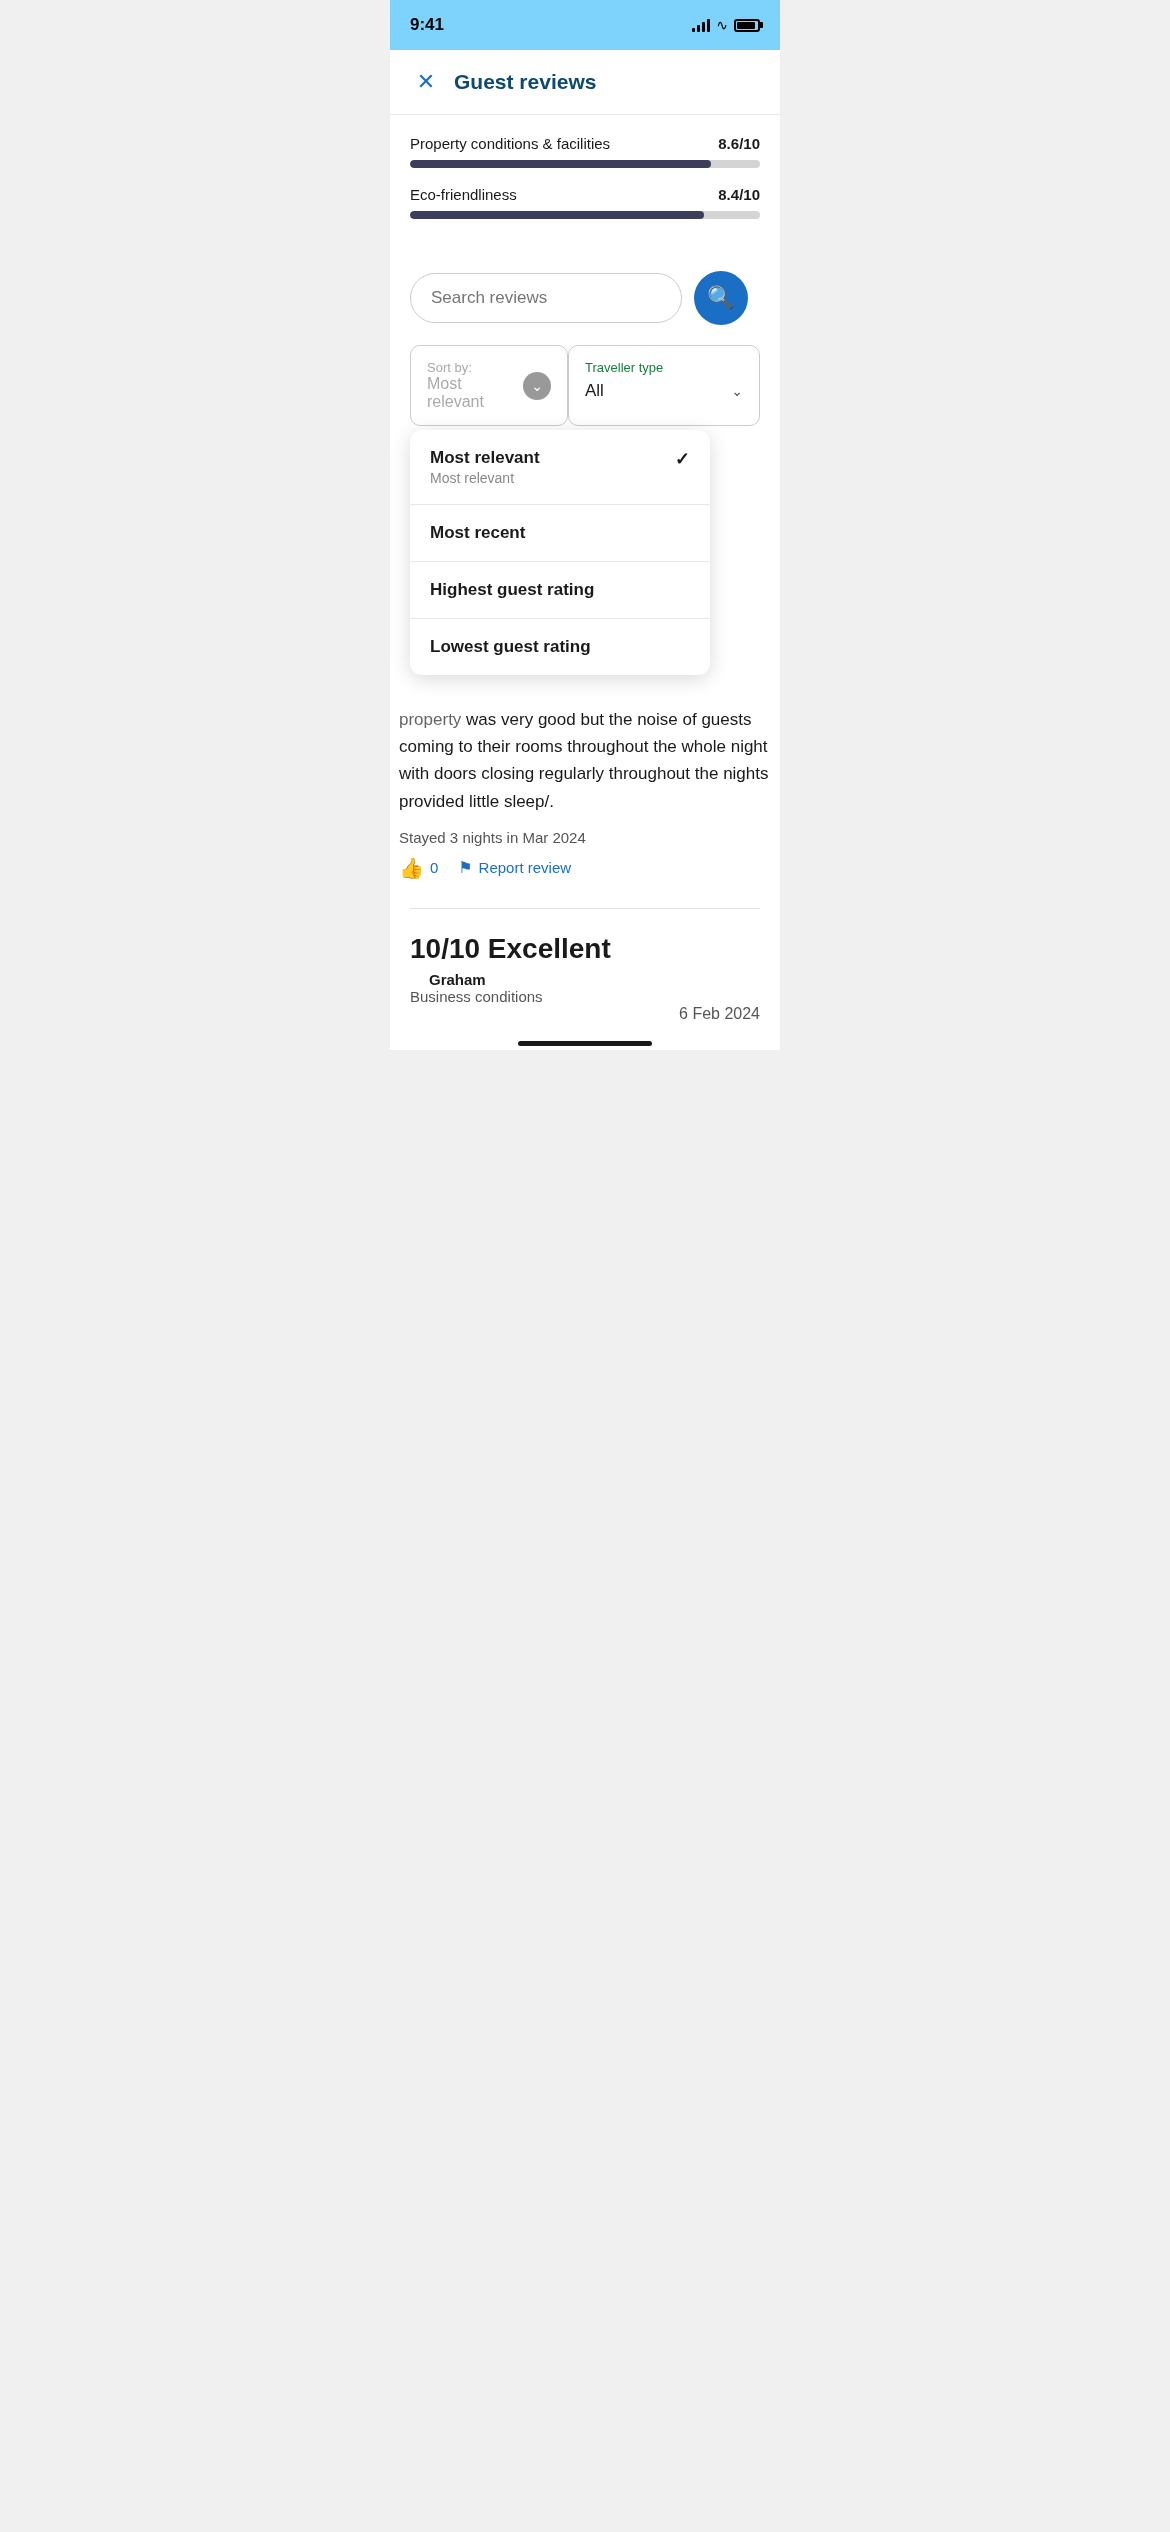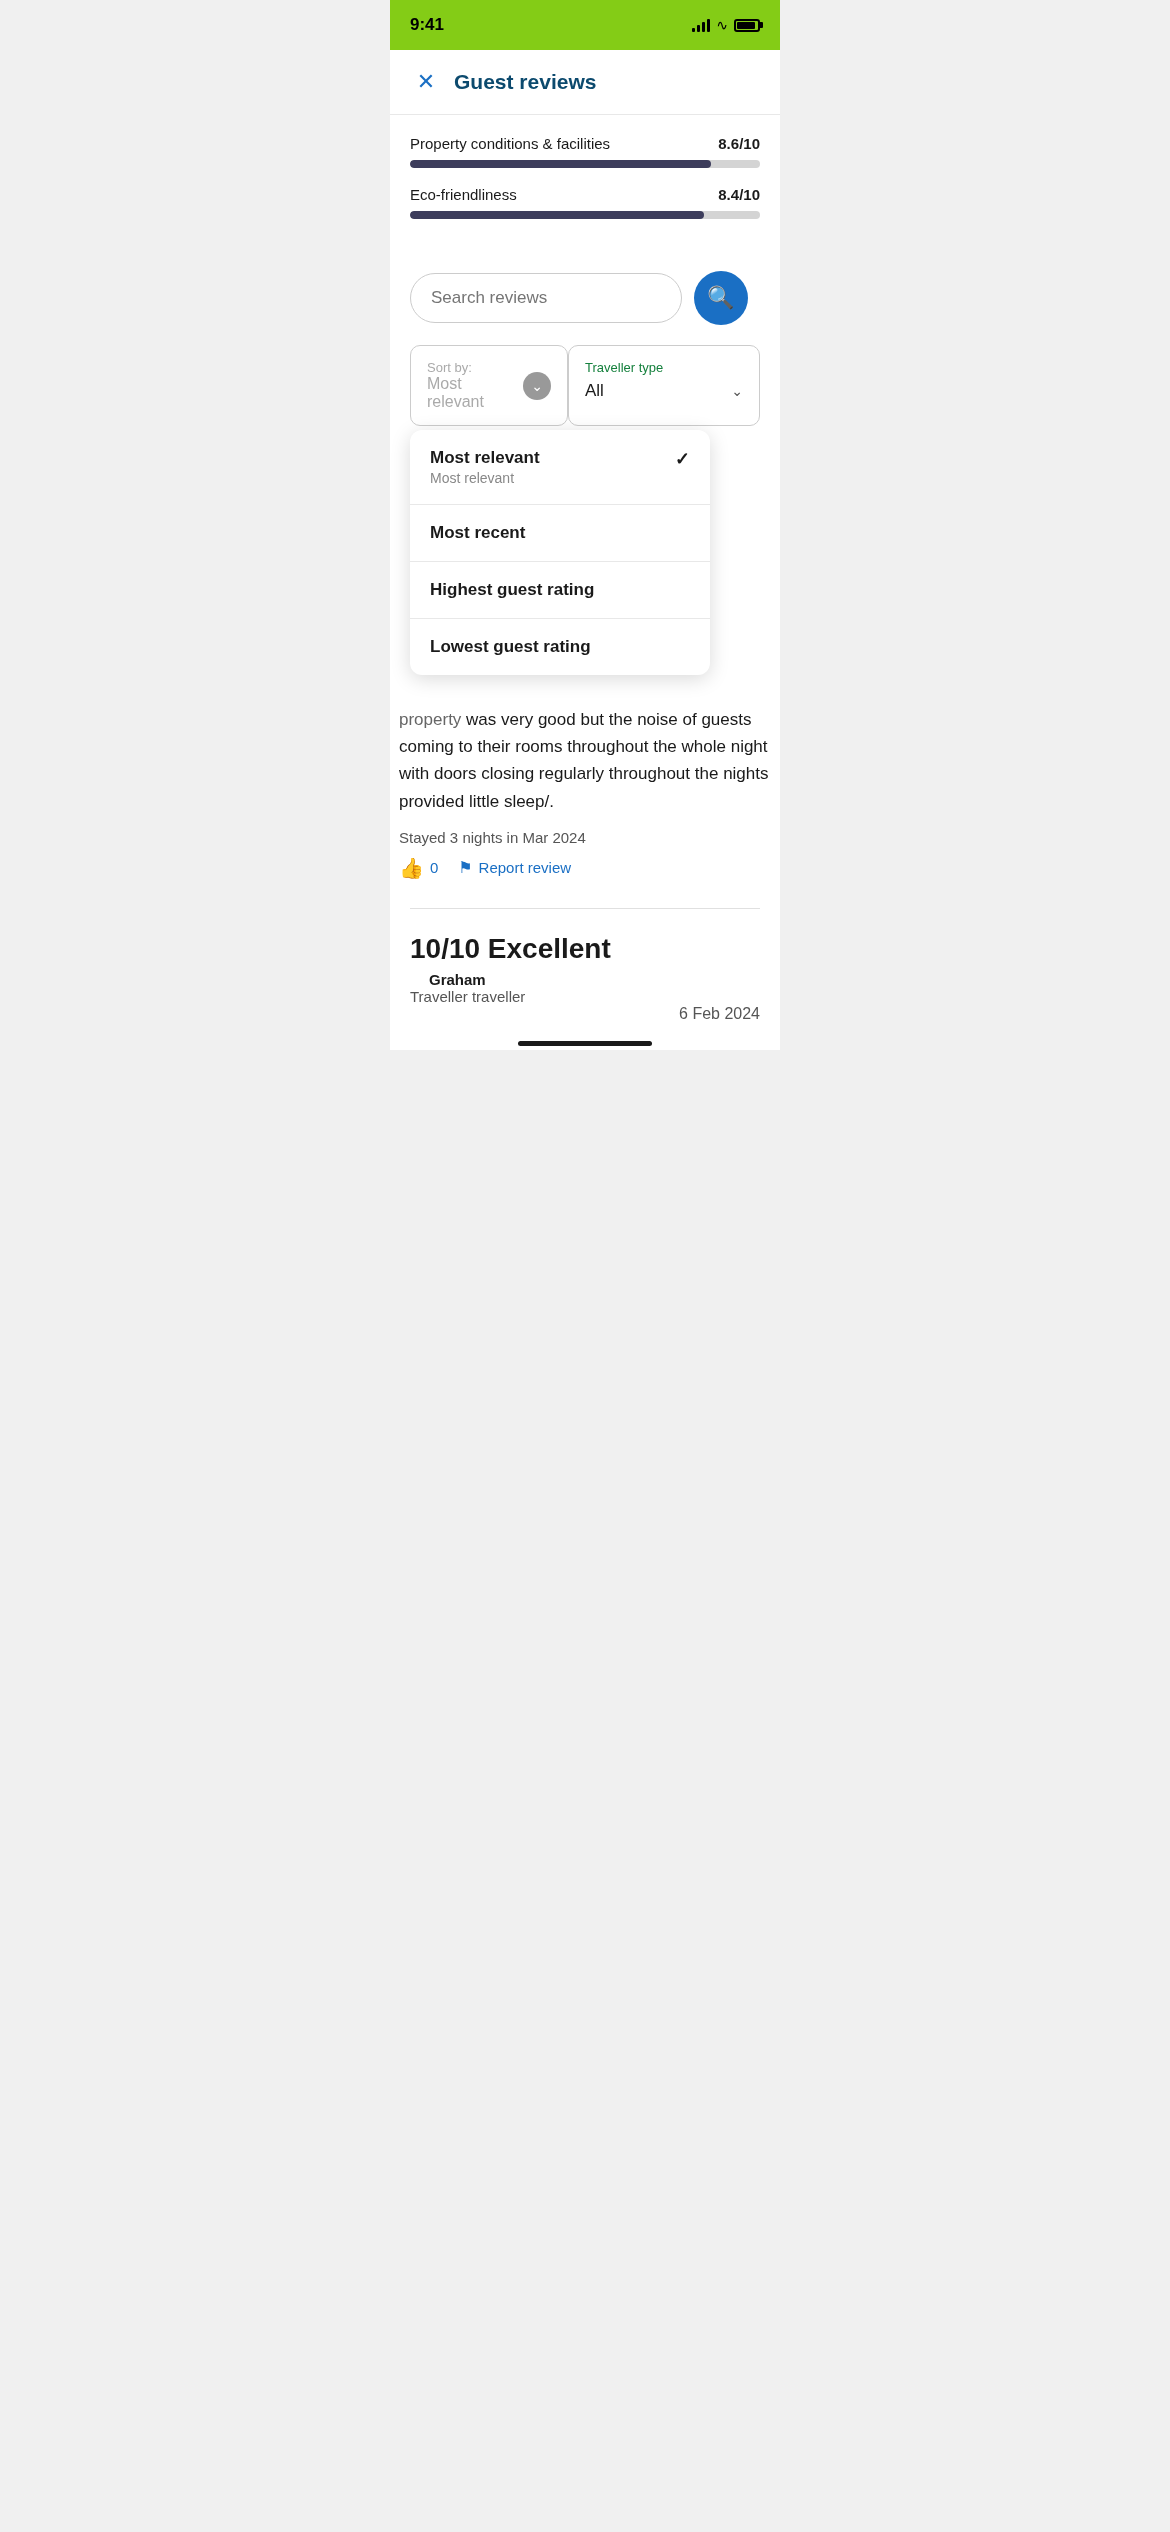--- a/index.html
+++ b/index.html
@@ -9,21 +9,21 @@
       font-family: -apple-system, BlinkMacSystemFont, 'Segoe UI', sans-serif;
       background: #f0f0f0;
       width: 390px;
       margin: 0 auto;
       min-height: 844px;
       overflow-x: hidden;
     }
 
     
     .status-bar {
-      background: #84cc16;
+      background: #7dd3fc;
       height: 50px;
       display: flex;
       align-items: center;
       justify-content: space-between;
       padding: 0 20px;
     }
     .status-time {
       font-size: 17px;
       font-weight: 600;
       color: #000;
@@ -501,21 +501,21 @@
         <span class="report-text">Report review</span>
       </div>
     </div>
   </div>
 
   <div class="divider"></div>
 
   <div class="next-review">
     <div class="review-score-line">10/10 Excellent</div>
     <div class="reviewer-name">Graham</div>
-    <div class="reviewer-type">Traveller traveller</div>
+    <div class="reviewer-type">Business conditions</div>
     <div class="reviewer-date">6 Feb 2024</div>
   </div>
 
   <div class="home-indicator">
     <div class="home-bar"></div>
   </div>
 
 </div>
 
 </body></html>

